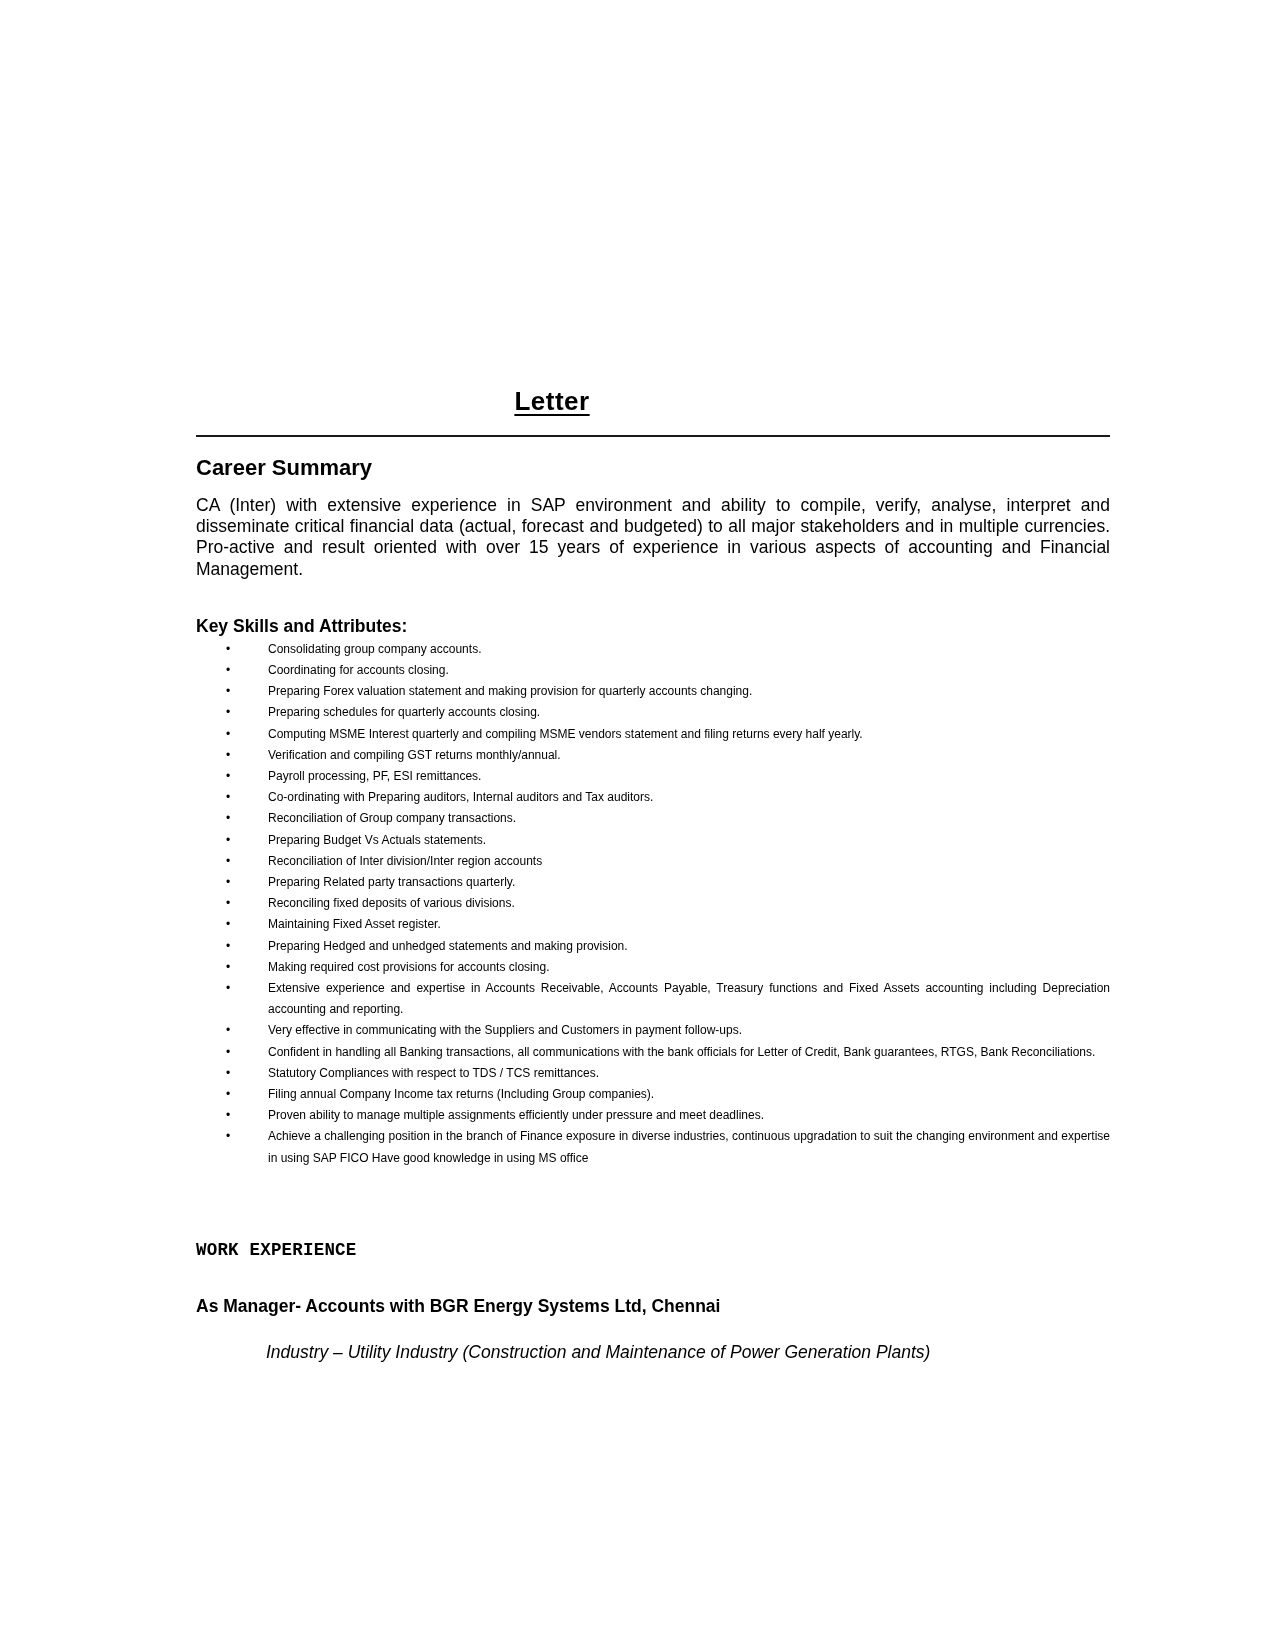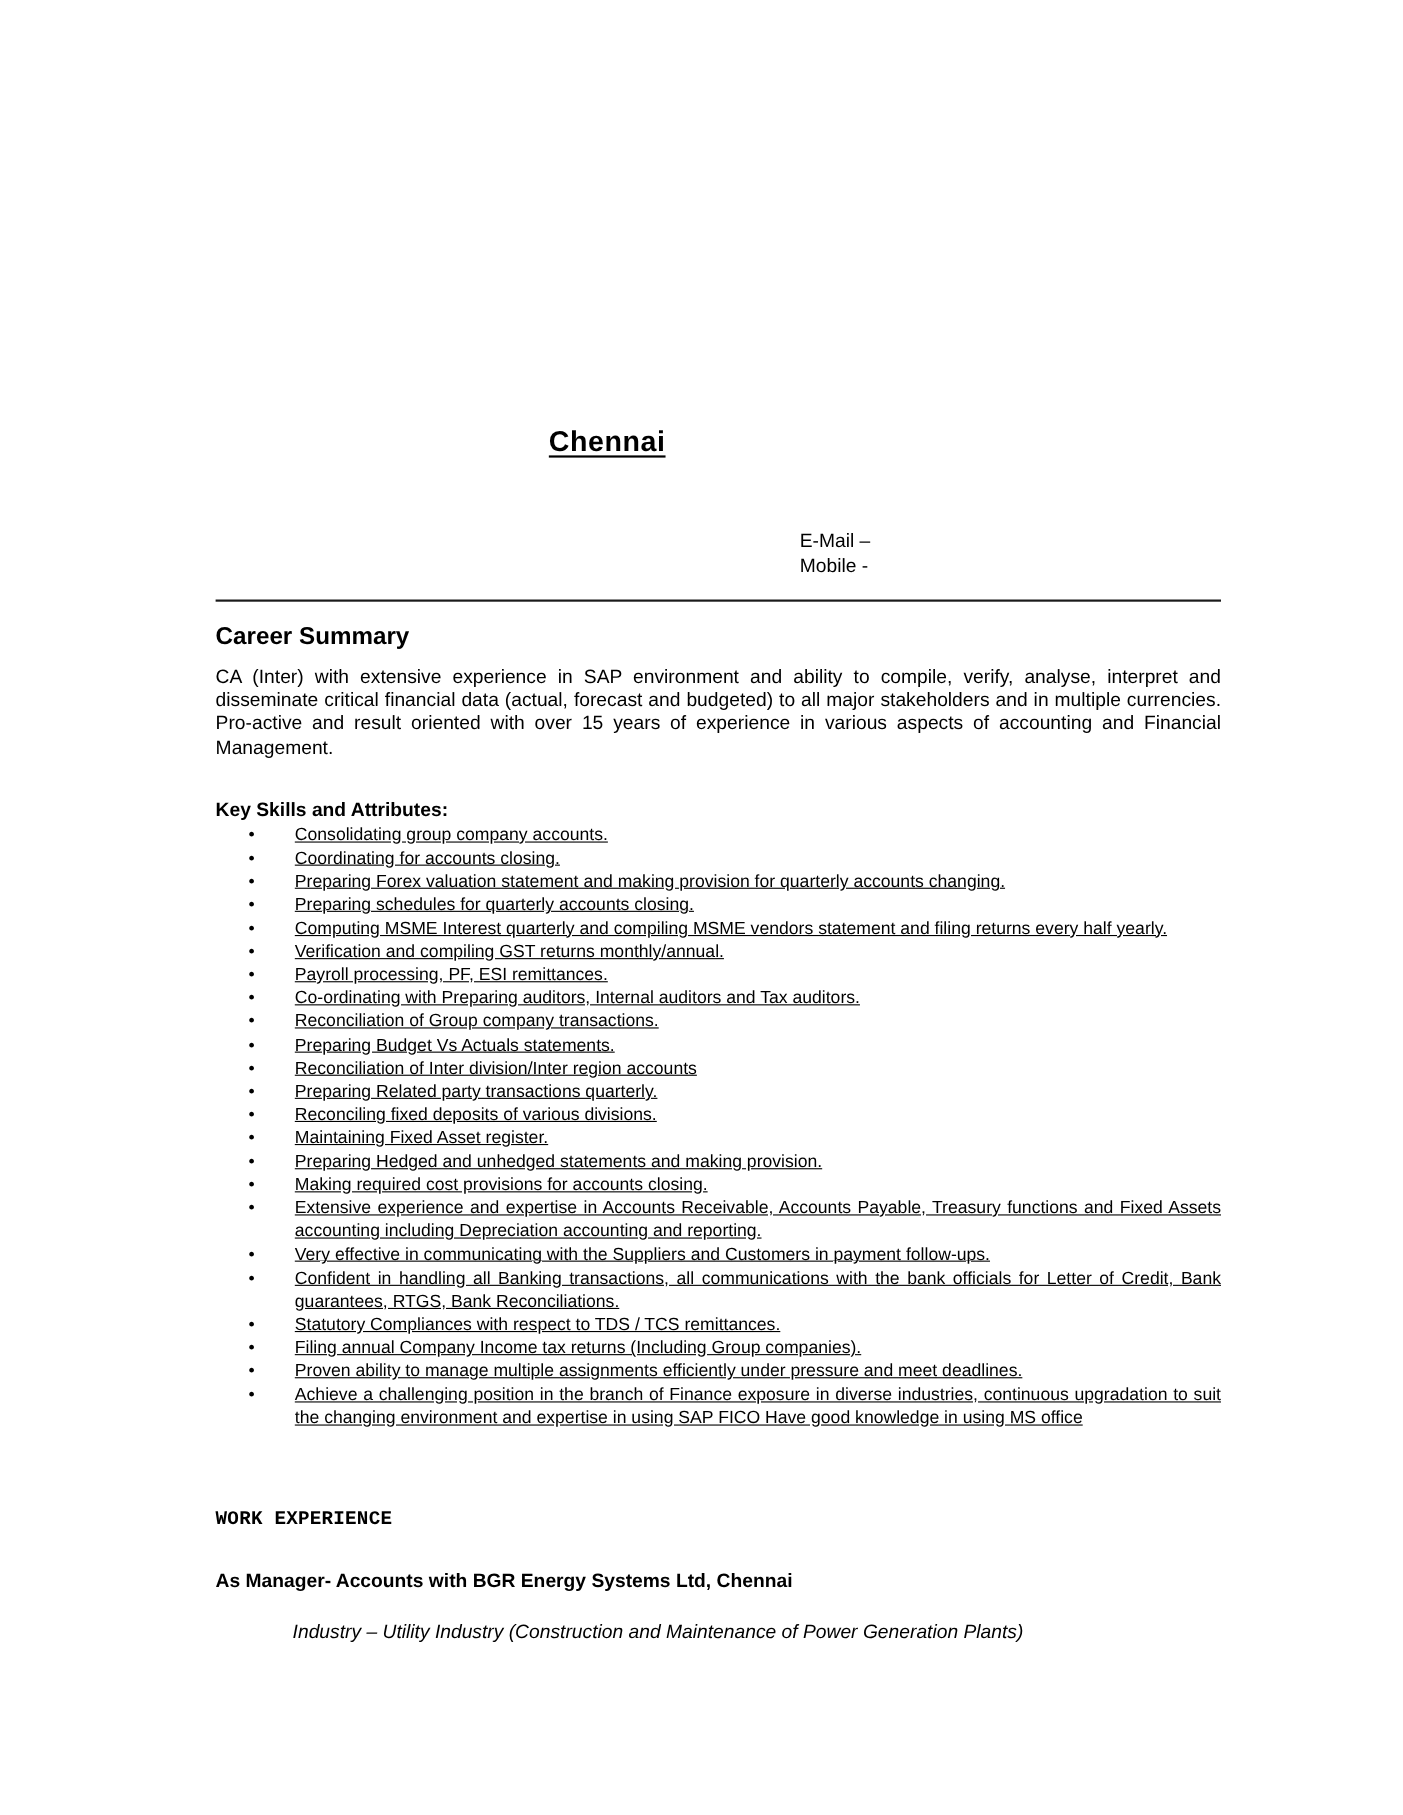--- a/index.html
+++ b/index.html
@@ -75,24 +75,23 @@
     line-height: 21px;
   }
   ul.skills-list {
     list-style: none;
     margin: 2px 0 0 0;
     padding: 0;
   }
   ul.skills-list li {
     position: relative;
     padding-left: 72px;
-    font-size: 16px;
+    font-size: 12px;
     line-height: 21.2px;
     text-align: justify;
-    text-decoration: underline;
   }
   ul.skills-list li::before {
     content: "\2022";
     position: absolute;
     left: 30px;
     top: 0;
   }
   .work-exp-heading {
     margin-top: 71px;
     font-size: 17.5px;
@@ -115,27 +114,23 @@
     line-height: 21px;
   }
 </style>
 </head>
 <body>
 
 <div class="page">
   <div class="content">
 
     <div class="doc-title-wrap">
-      <span class="doc-title">Chennai</span>
+      <span class="doc-title">Letter</span>
     </div>
 
-    <div class="contact-block">
-      <div>E-Mail –</div>
-      <div>Mobile -</div>
-    </div>
 
     <hr class="divider">
 
     <div class="section-heading">Career Summary</div>
 
     <div class="summary-text">CA (Inter) with extensive experience in SAP environment and ability to compile, verify, analyse, interpret and disseminate critical financial data (actual, forecast and budgeted) to all major stakeholders and in multiple currencies. Pro-active and result oriented with over 15 years of experience in various aspects of accounting and Financial Management.</div>
 
     <div class="skills-heading">Key Skills and Attributes:</div>
 
     <ul class="skills-list">

